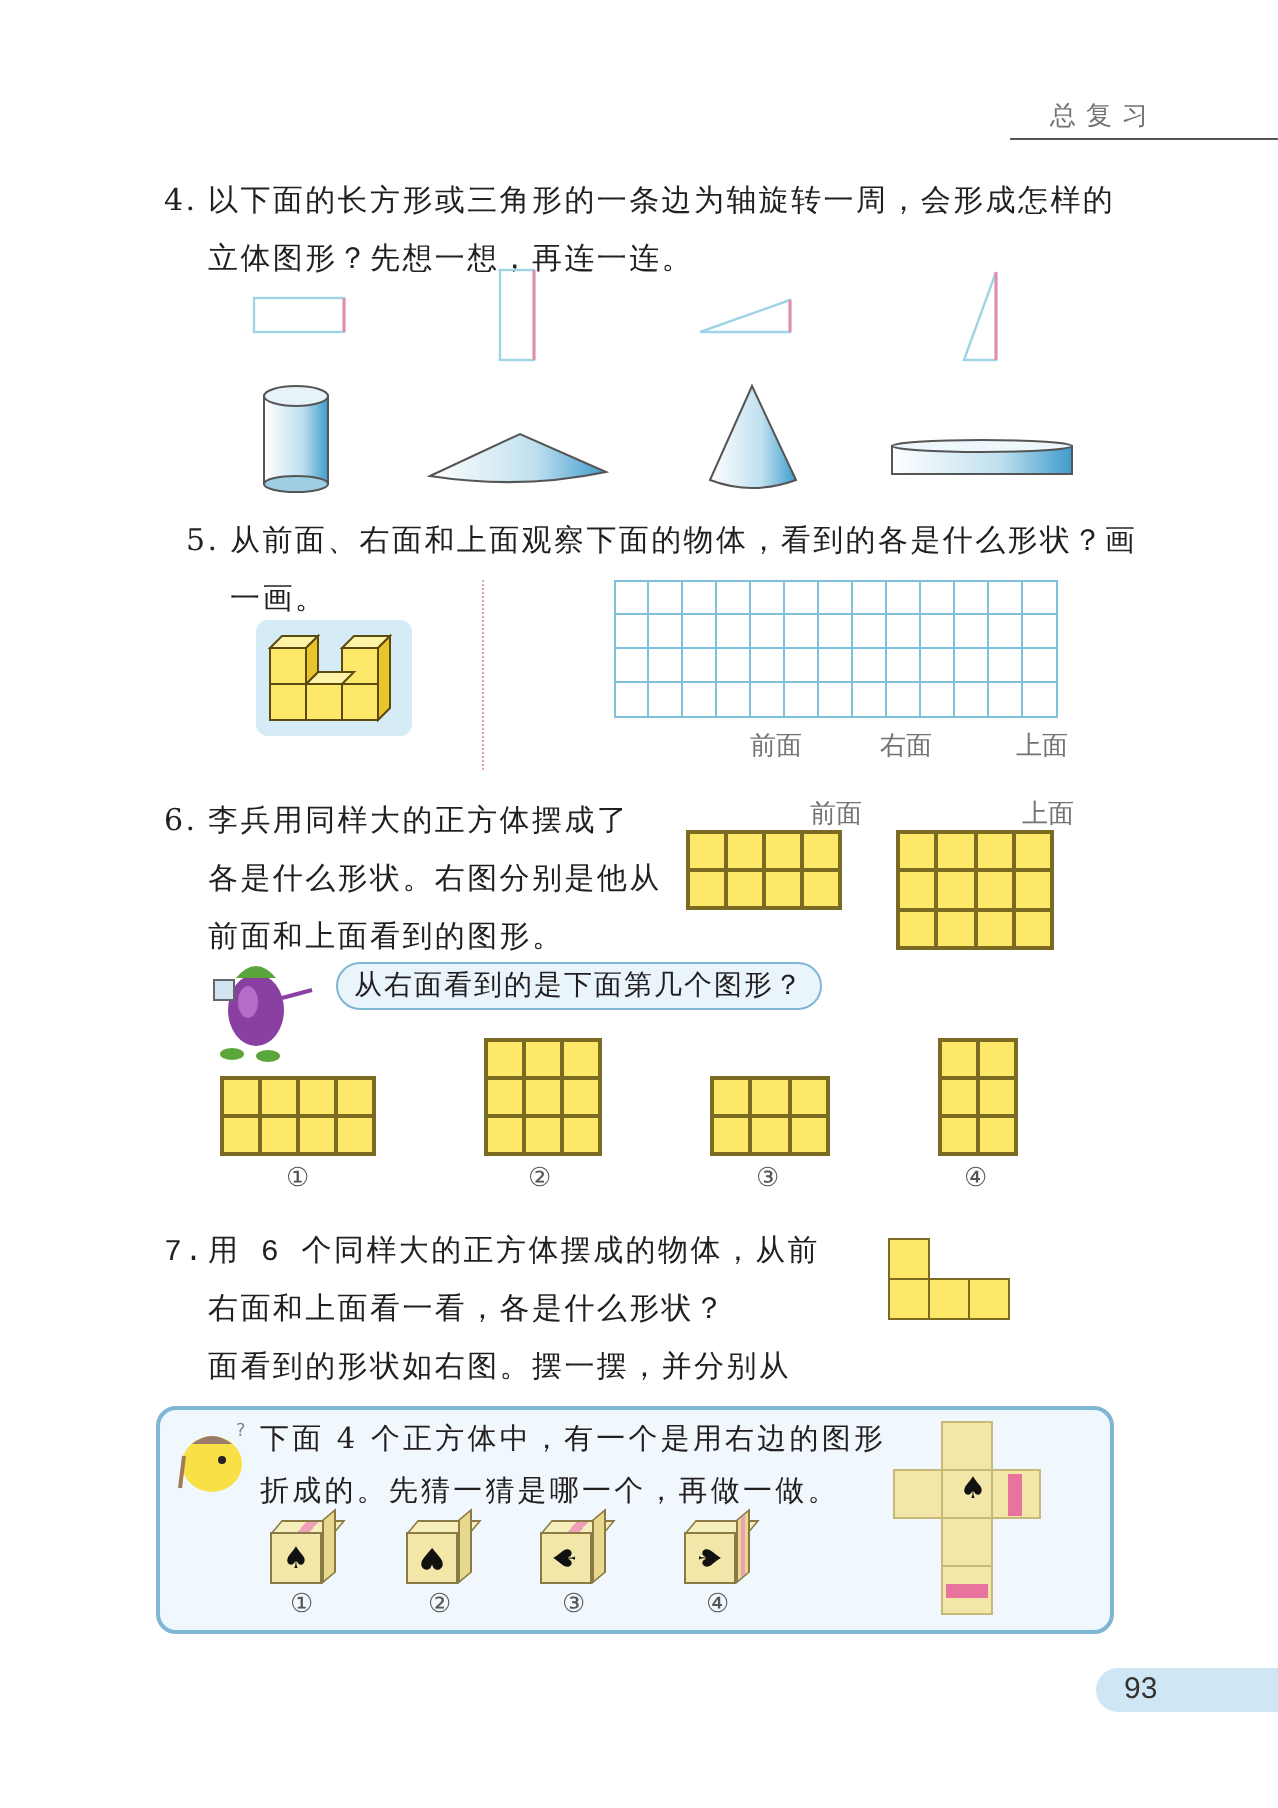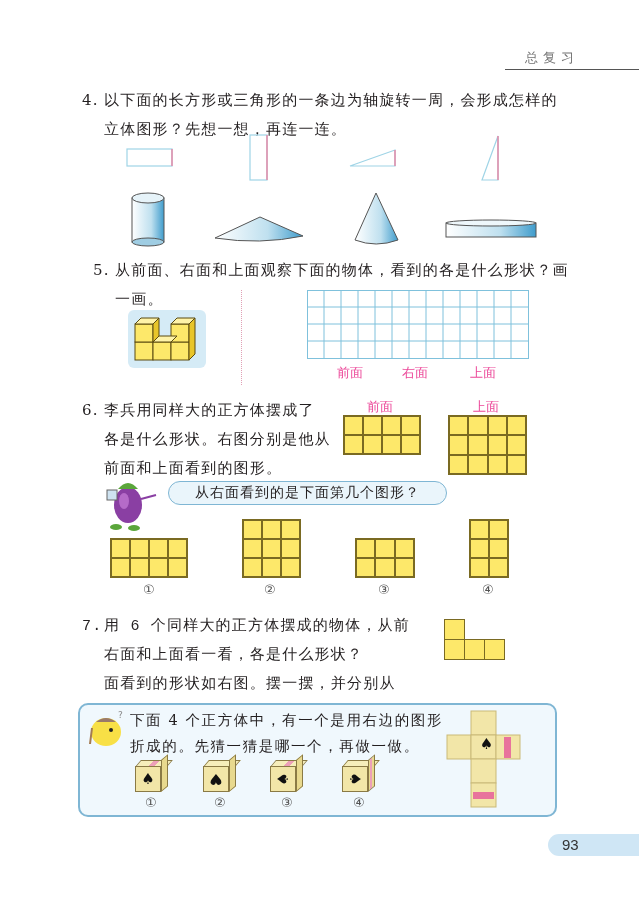--- a/index.html
+++ b/index.html
@@ -4,25 +4,25 @@
 <style>
   html, body { margin:0; padding:0; }
   body { width:639px; height:904px; background:#ffffff; position:relative; overflow:hidden;
          font-family:"DejaVu Serif", serif; color:#231f20; }
   .abs { position:absolute; }
   .header-title { right:60px; top:49px; font-size:13px; letter-spacing:5px; color:#737373; }
   .header-line { left:505px; right:0; top:69px; height:1px; background:#555; }
   .qtext { font-size:15px; line-height:29px; letter-spacing:1.2px; }
   .qnum { display:inline-block; width:22px; }
   .indent { padding-left:22px; }
-  .label { font-size:13px; color:#ec4899; }
+  .label { font-size:13px; color:#737373;margin-left:38px; }
   .grid-yellow { display:grid; border:1px solid #7a6a22; background:#fde86a; }
   .grid-yellow div { border:0.5px solid #7a6a22; }
   .circled { font-size:13px; color:#555; font-family:"DejaVu Sans", sans-serif; }
-  .bubble { border:1.5px solid #7fb6d4; border-radius:16px; background:#eaf5fb; padding:2px 26px; font-size:14px; letter-spacing:1px; }
+  .bubble { border:1.5px solid #7fb6d4; border-radius:16px; background:#eaf5fb; padding:2px 8px; font-size:14px; letter-spacing:1px; }
   .panel { border:2px solid #7fb6d4; border-radius:10px; background:#f0f8fd; }
   .cube { width:34px; height:34px; position:absolute; }
   .cube .front { position:absolute; left:0; top:6px; width:26px; height:26px; background:#f2e6a8; border:1px solid #8a7a45; box-sizing:border-box; display:flex; align-items:center; justify-content:center; font-size:15px; color:#111; }
   .cube .top { position:absolute; left:0; top:0; width:32px; height:7px; background:#f6eebb; border:1px solid #8a7a45; box-sizing:border-box; transform:skewX(-40deg); transform-origin:bottom left; }
   .cube .side { position:absolute; left:26px; top:0; width:7px; height:32px; background:#e8d98e; border:1px solid #8a7a45; box-sizing:border-box; transform:skewY(-40deg); transform-origin:top left; }
   .page-num { left:548px; top:834px; width:100px; height:22px; background:#cfe6f5; border-radius:12px 0 0 12px; font-family:"Liberation Sans", sans-serif; font-size:15px; color:#333; padding-left:14px; box-sizing:border-box; line-height:22px; }
 </style>
 </head>
 <body>
 

